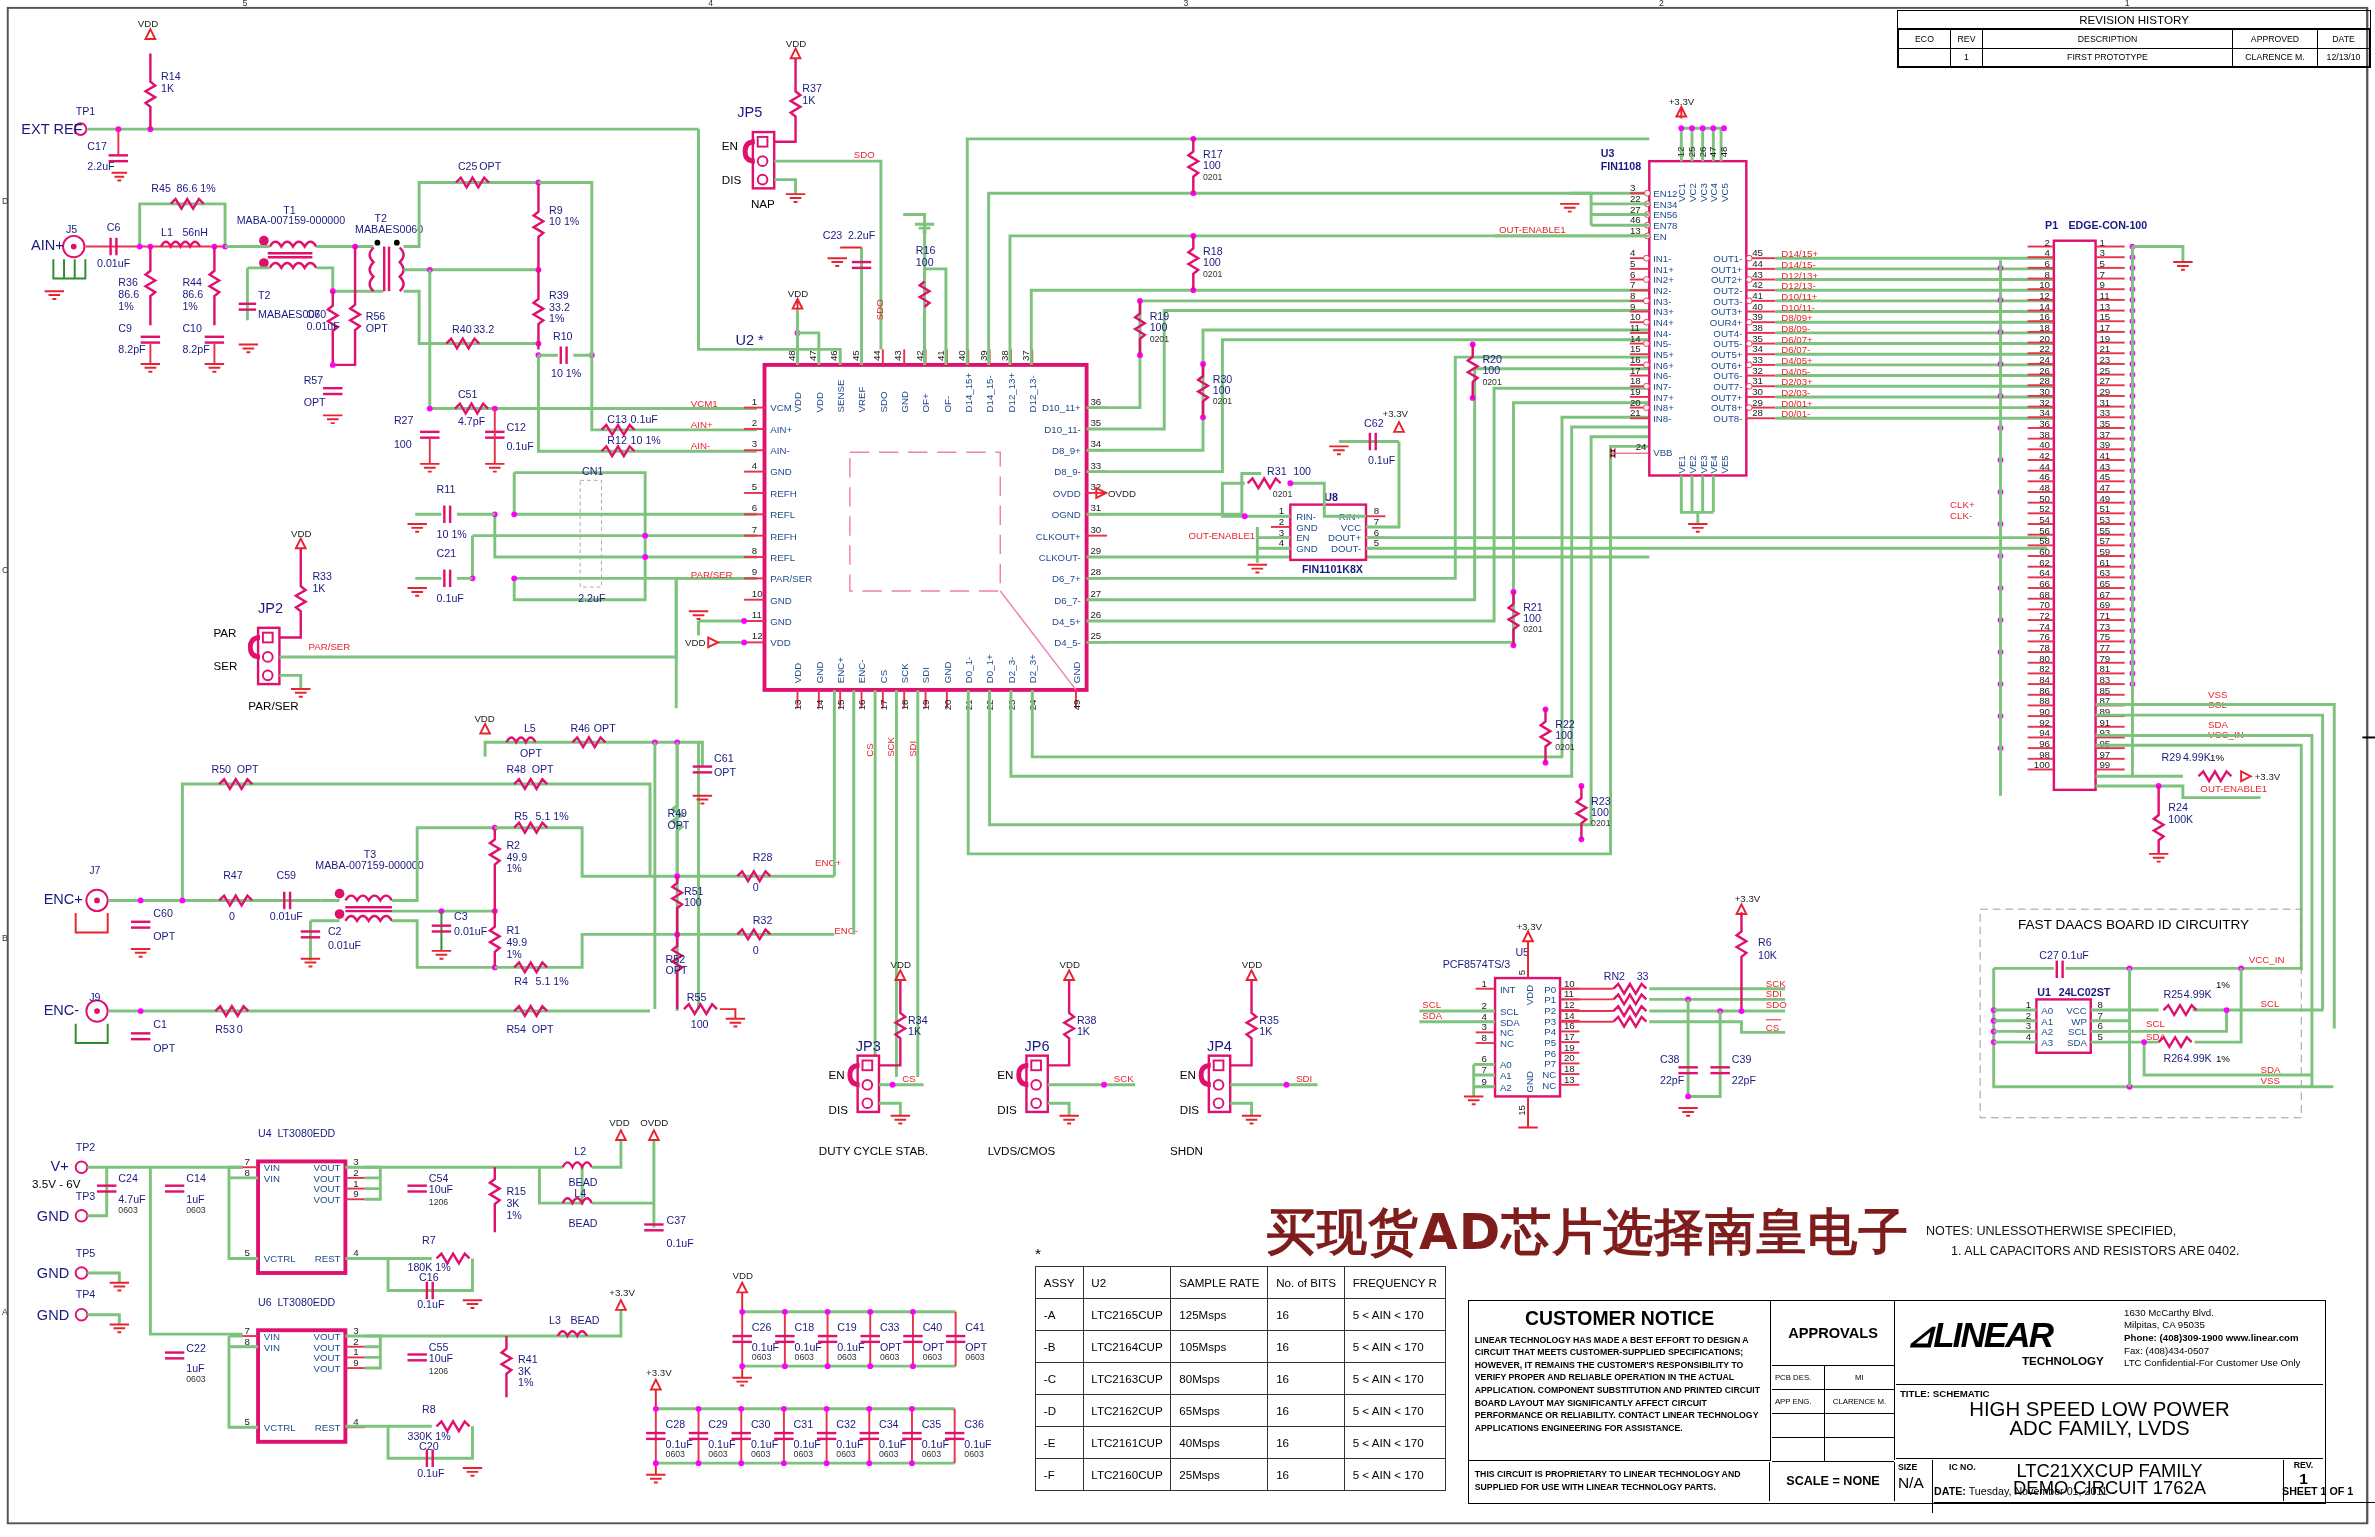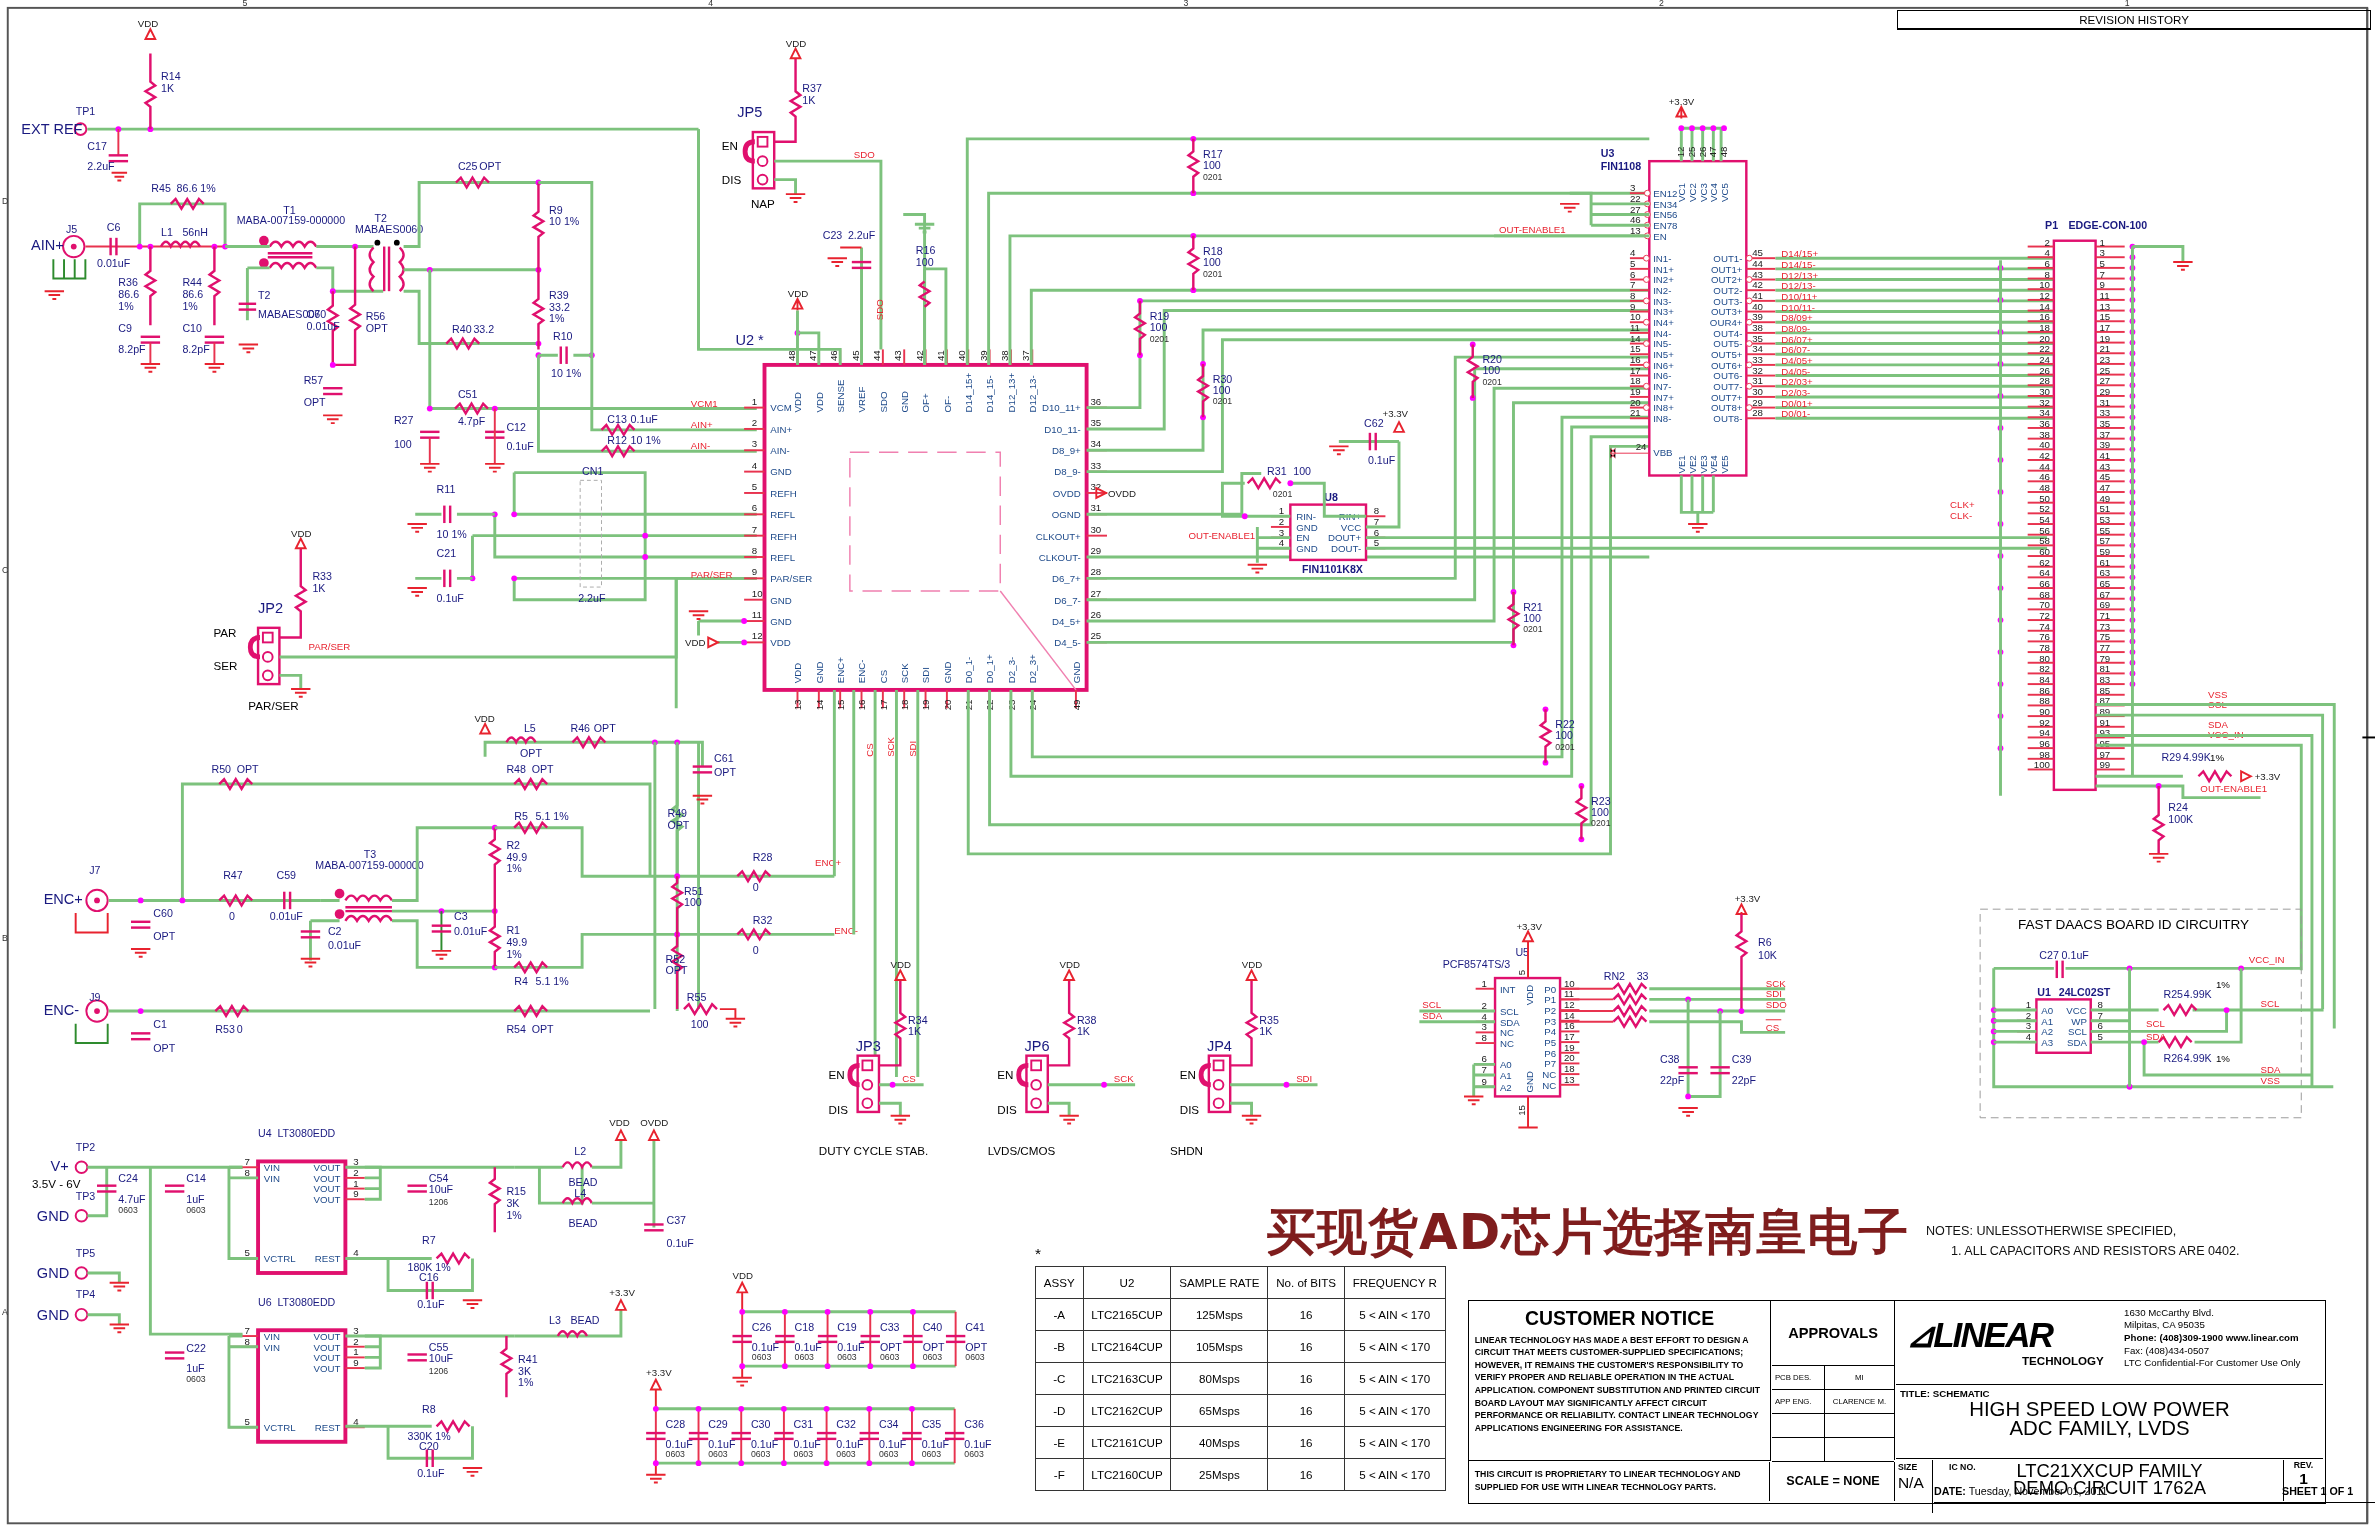--- a/index.html
+++ b/index.html
@@ -24,21 +24,21 @@
   .gnd{stroke:#e8232f;stroke-width:2;fill:none;}
   .frame{stroke:#555;stroke-width:2;fill:none;}
   .watermark{position:absolute;left:1266px;top:1199px;font-size:50px;font-weight:bold;color:#7f1d1d;letter-spacing:1px;font-family:"DejaVu Sans",sans-serif;}
   .notes{position:absolute;left:1926px;top:1221px;font-size:12.6px;color:#111;line-height:20.4px;}
   .notes div:nth-child(2){padding-left:25px;}
   .rev{position:absolute;left:1897px;top:9.7px;border:1.9px solid #000;width:472px;font-size:9.7px;}
   .rev .t{text-align:center;font-size:11.6px;border-bottom:1px solid #000;height:17.5px;line-height:17.5px;}
   .rev table{border-collapse:collapse;width:100%;}
   .rev td{border:1px solid #000;text-align:center;height:15.5px;font-size:8.7px;}
   .assy{position:absolute;left:1035px;top:1266px;border-collapse:collapse;font-size:11.6px;}
-  .assy td{border:1px solid #333;height:31px;text-align:center;padding:0 7.8px;}
+  .assy td{border:1px solid #333;height:31px;padding:0 7.8px;}
   .star{position:absolute;left:1035px;top:1245px;font-size:15.5px;}
   .tblock{position:absolute;left:1468px;top:1300px;width:856px;height:202px;border:1.9px solid #000;font-family:"Liberation Sans",sans-serif;}
   .cn{position:absolute;left:0;top:0;width:301px;height:159px;border-right:1.9px solid #000;border-bottom:1.9px solid #000;}
   .cn h3{margin:5.8px 0 3.9px 0;text-align:center;font-size:19.4px;font-weight:bold;}
   .cn p{margin:0 5.8px;font-size:8.7px;font-weight:bold;line-height:12.6px;}
   .prop{position:absolute;left:0;top:161px;width:301px;height:39px;border-right:1.9px solid #000;font-size:8.7px;font-weight:bold;padding:5.8px;box-sizing:border-box;line-height:13.6px;}
   .appr{position:absolute;left:303px;top:0;width:122px;height:159px;border-right:1.9px solid #000;}
   .appr .h{height:64px;line-height:64px;text-align:center;font-size:14.6px;font-weight:bold;border-bottom:1.9px solid #000;}
   .appr .r{height:23px;border-bottom:1px solid #000;display:flex;font-size:7.8px;}
   .appr .r span{display:block;line-height:23px;}
@@ -1745,20 +1745,38 @@
       <text x="994" y="1472" class="lbl">C36</text>
       <text x="994" y="1492" class="lbl">0.1uF</text>
       <text x="994" y="1502" class="gray">0603</text>
     </g>
 
   <line x1="2435" y1="760" x2="2448" y2="760" stroke="#000" stroke-width="2"></line>
 </svg>
 
 <div class="rev">
   <div class="t">REVISION HISTORY</div>
+  <table>
+    <tbody>
+        <tr>
+      <td style="width:49px">ECO</td>
+      <td style="width:29px">REV</td>
+      <td>DESCRIPTION</td>
+      <td style="width:82px">APPROVED</td>
+      <td style="width:49px">DATE</td>
+    </tr>
+    <tr>
+      <td></td>
+      <td>1</td>
+      <td>FIRST PROTOTYPE</td>
+      <td>CLARENCE M.</td>
+      <td>12/13/10</td>
+    </tr>
+  </tbody>
+    </table>
 </div>
 
 <div class="star">*</div>
 <table class="assy">
   <tbody>
       <tr>
     <td>ASSY</td>
     <td>U2</td>
     <td>SAMPLE RATE</td>
     <td>No. of BITS</td>

